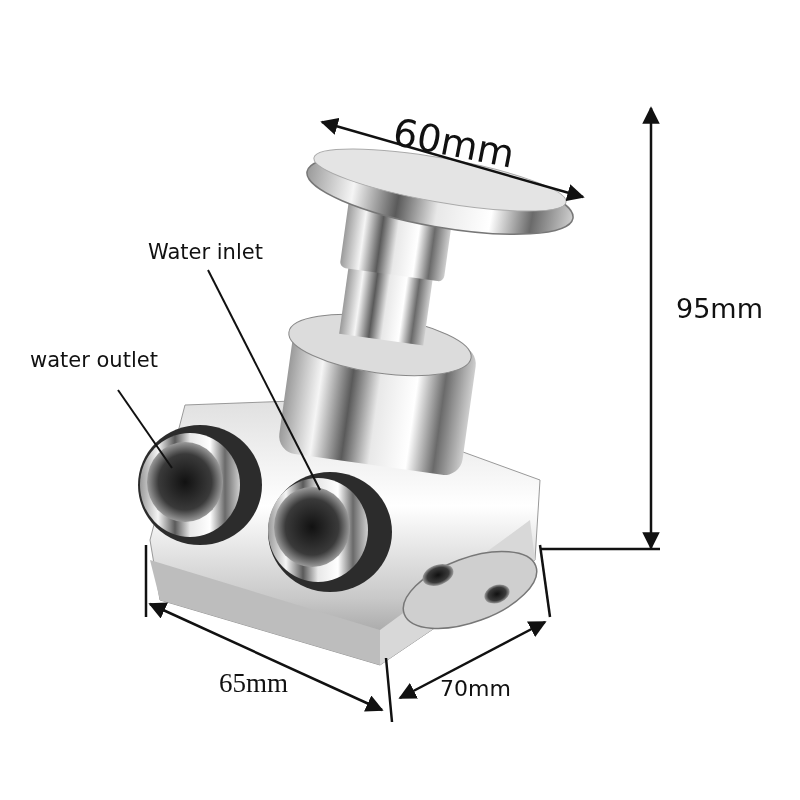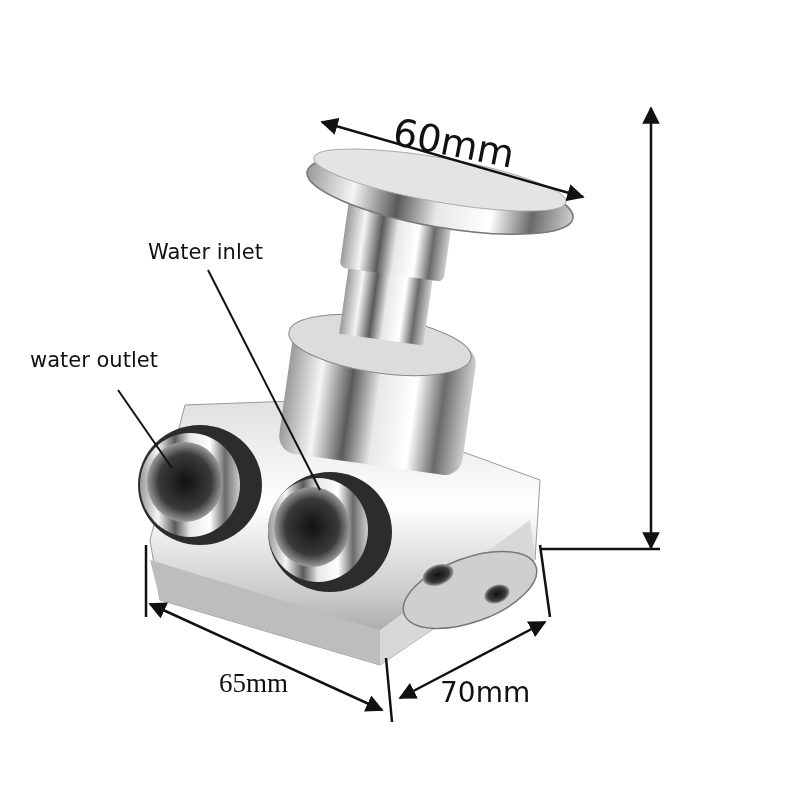--- a/index.html
+++ b/index.html
@@ -2,21 +2,21 @@
 <html><head>
 <meta charset="utf-8">
 <style>
   html,body{margin:0;padding:0;background:#ffffff;}
   body{width:800px;height:800px;position:relative;overflow:hidden;font-family:"DejaVu Sans","Liberation Sans",sans-serif;}
   .stage{position:absolute;left:0;top:0;width:800px;height:800px;}
   .lbl{position:absolute;color:#111;white-space:nowrap;}
   .dim-top{left:398px;top:110px;font-size:38px;transform:rotate(11deg);transform-origin:left top;}
   .dim-right{left:676px;top:293px;font-size:27px;}
   .dim-bl{left:219px;top:668px;font-size:27px;font-family:Liberation Serif, serif;}
-  .dim-br{left:440px;top:676px;font-size:28px;}
+  .dim-br{left:440px;top:676px;font-size:22px;}
   .call-inlet{left:148px;top:240px;font-size:21px;}
   .call-outlet{left:30px;top:348px;font-size:21px;}
 </style>
 </head>
 <body>
 
 <div class="stage">
 <svg width="800" height="800" viewBox="0 0 800 800">
   <defs>
     <linearGradient id="chromeV" x1="0" x2="1" y1="0" y2="0">
@@ -93,17 +93,18 @@
     <line x1="400" y1="698" x2="545" y2="622" marker-start="url(#arr)" marker-end="url(#arr)"></line>
   </g>
 
   <g stroke="#111" stroke-width="2">
     <line x1="208" y1="270" x2="320" y2="490"></line>
     <line x1="118" y1="390" x2="172" y2="468"></line>
   </g>
 </svg>
 
 <div class="lbl dim-top">60mm</div>
+<div class="lbl dim-right">95mm</div>
 <div class="lbl dim-bl">65mm</div>
 <div class="lbl dim-br">70mm</div>
 <div class="lbl call-inlet">Water inlet</div>
 <div class="lbl call-outlet">water outlet</div>
 </div>
 
 </body></html>

